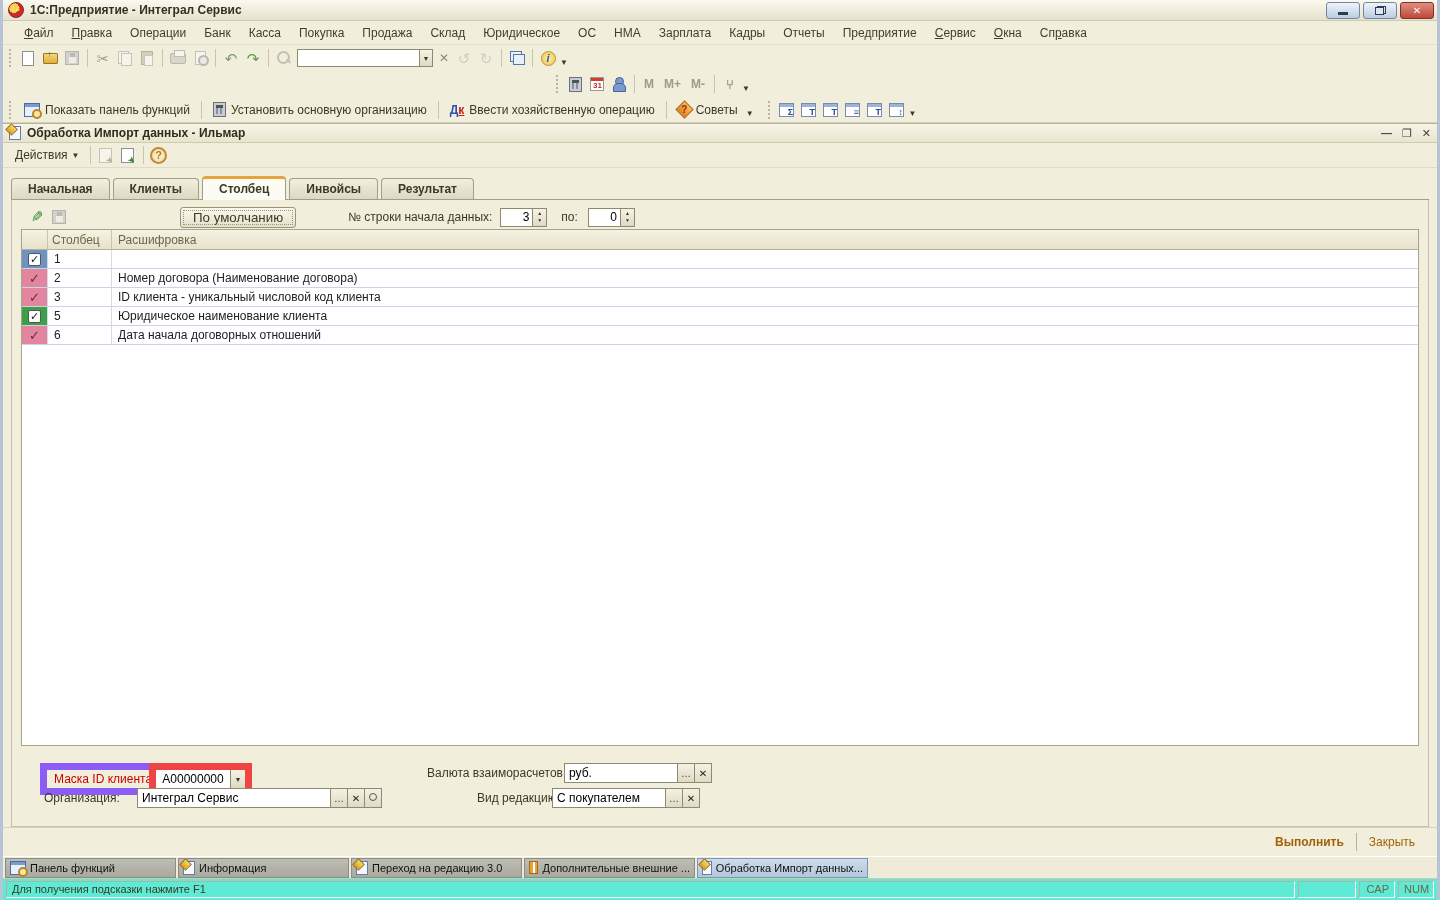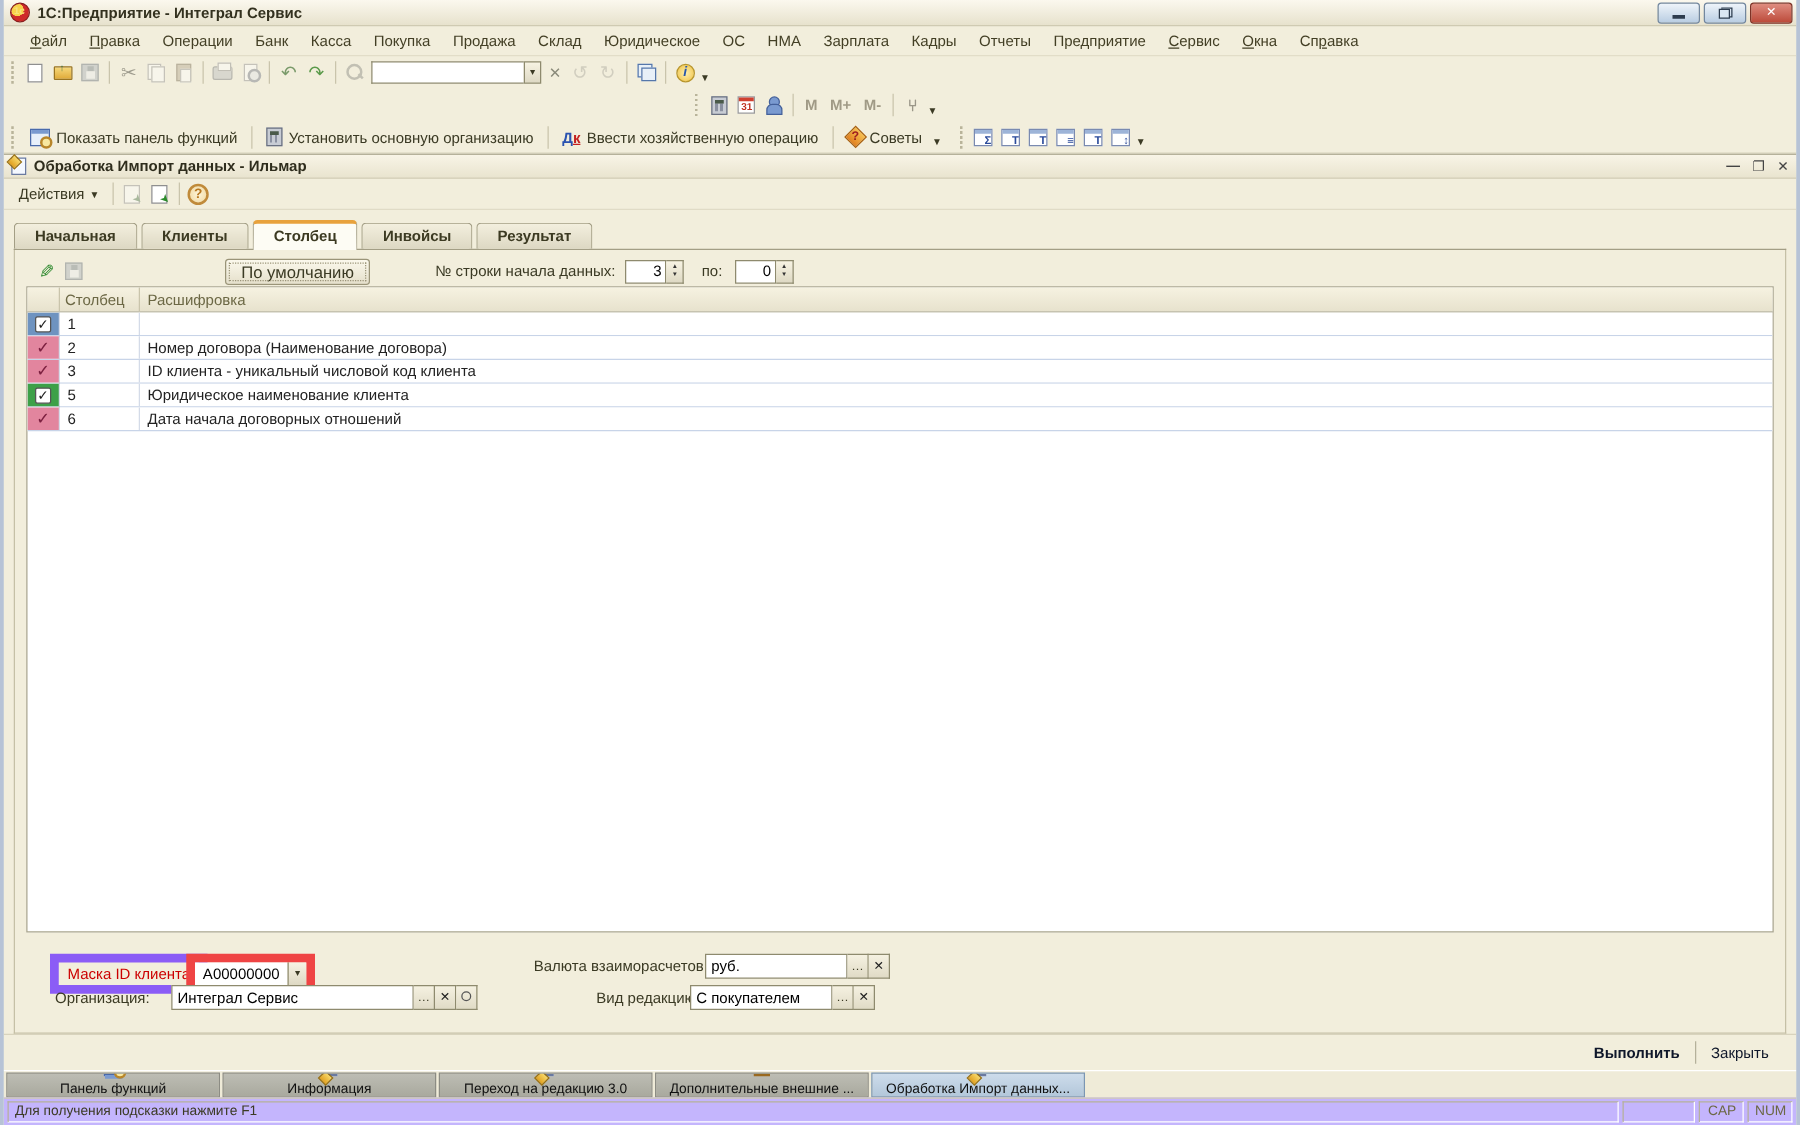--- a/index.html
+++ b/index.html
@@ -185,32 +185,32 @@
   .red-label { border:7px solid #8b5cf6; color:#c00; padding:2px 7px; background:transparent; }
   .red-combo { display:flex; border:7px solid #ef4444; }
   .red-combo input { width:74px; height:18px; border:none; text-align:center; background:#fff; font-size:12px; }
   .red-combo .drop { width:15px; height:18px; background:linear-gradient(#f7f3e3,#ded9c4);
     border-left:1px solid #8e8a6e; font-size:7px; display:flex; align-items:center; justify-content:center; }
   .magbtn::after { content:""; width:6px; height:6px; border:1.5px solid #555; border-radius:50%;
     display:block; position:relative; top:-1px; }
   
   .cmdline { position:absolute; left:0; right:0; bottom:44px; height:29px; border-top:1px solid #d8d3bd;
     display:flex; align-items:center; justify-content:flex-end; padding-right:10px; }
-  .flatbtn { padding:4px 12px; color:#0f172a; }
+  .flatbtn { padding:4px 12px; color:#a16207; }
   .flatbtn.run { font-weight:bold; }
   .vline { width:1px; height:18px; background:#b5b19a; }
   
   .taskbar { position:absolute; left:0; right:0; bottom:22px; height:22px; border-top:1px solid #fff;
     display:flex; align-items:center; gap:2px; padding:1px 2px; background:#efebd8; }
   .task-btn { width:171px; height:20px; background:linear-gradient(#bdbdb4,#a9a99e); border:1px solid #8c8c84;
     display:flex; align-items:center; gap:4px; padding:0 4px; font-size:11px; color:#111;
-    white-space:nowrap; overflow:hidden;flex-direction:column; }
+    white-space:nowrap; overflow:hidden; }
   .task-btn.active { background:linear-gradient(#cddceb,#b3c7da); border-color:#7a96b4; }
   
-  .statusbar { position:absolute; left:0; right:0; bottom:0; height:22px; background:#c4b5fd;
+  .statusbar { position:absolute; left:0; right:0; bottom:0; height:22px; background:#5eead4;
     border-top:1px solid #cfcab2; display:flex; align-items:center; gap:3px; padding:2px 3px; font-size:11px; }
   .scell { height:17px; border:1px solid; border-color:#b5b19a #fff #fff #b5b19a; padding:1px 5px;
     color:#3b3a24; }
   .scell.hint { flex:1; }
   .scell.blank { width:58px; }
   .scell.key { width:36px; text-align:right; color:#6c6845; }
 </style>
 </head>
 <body>
 

